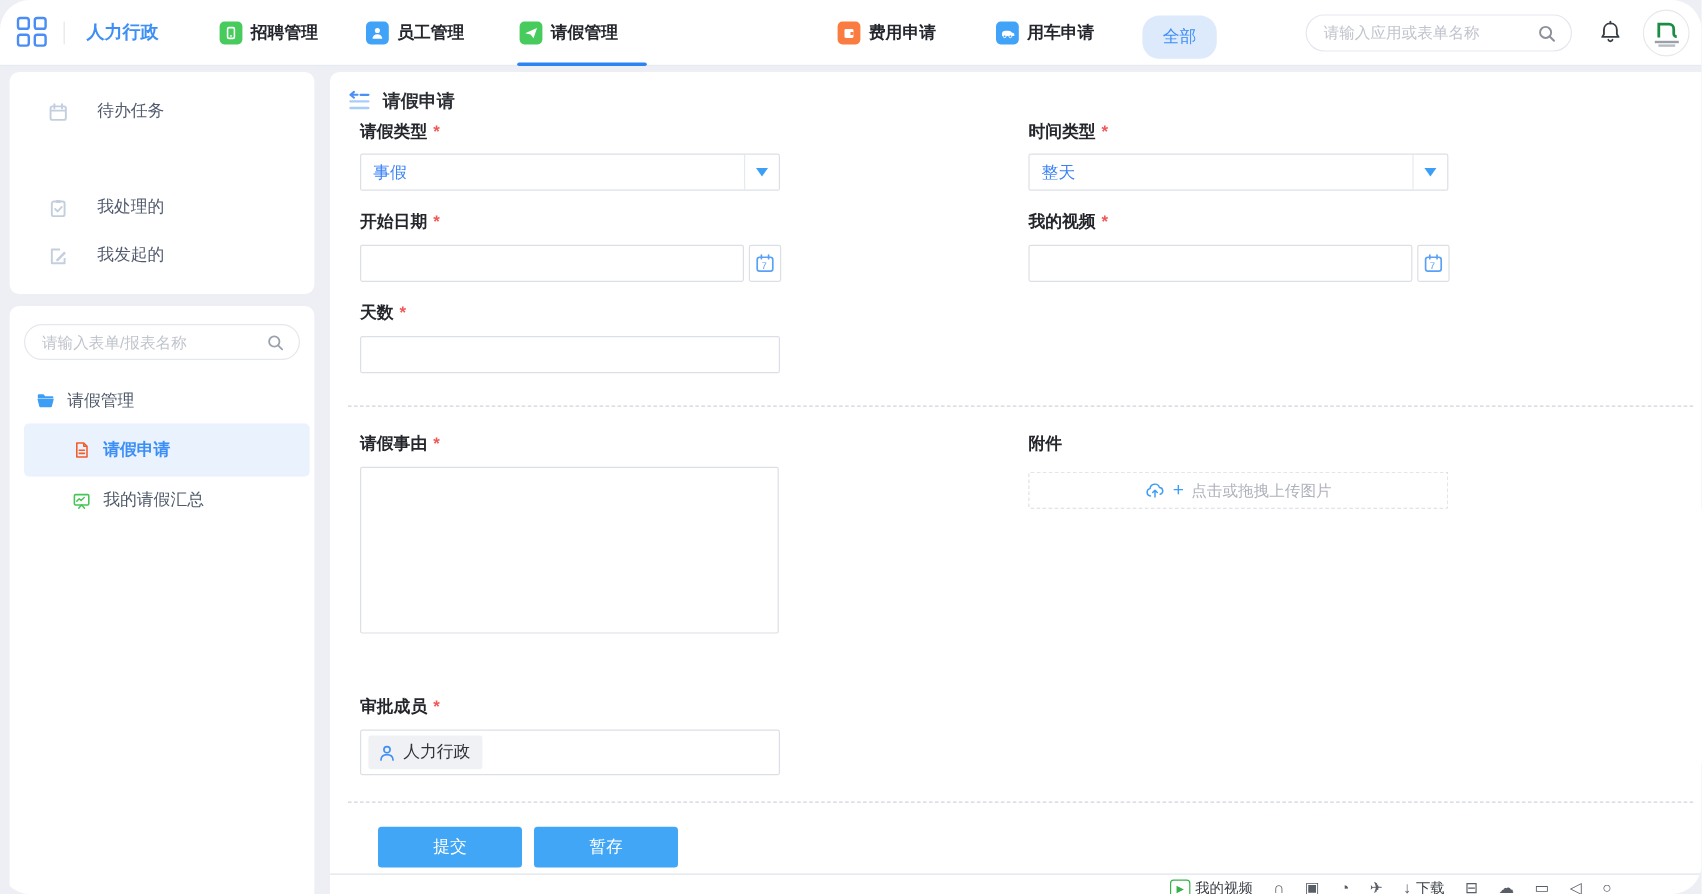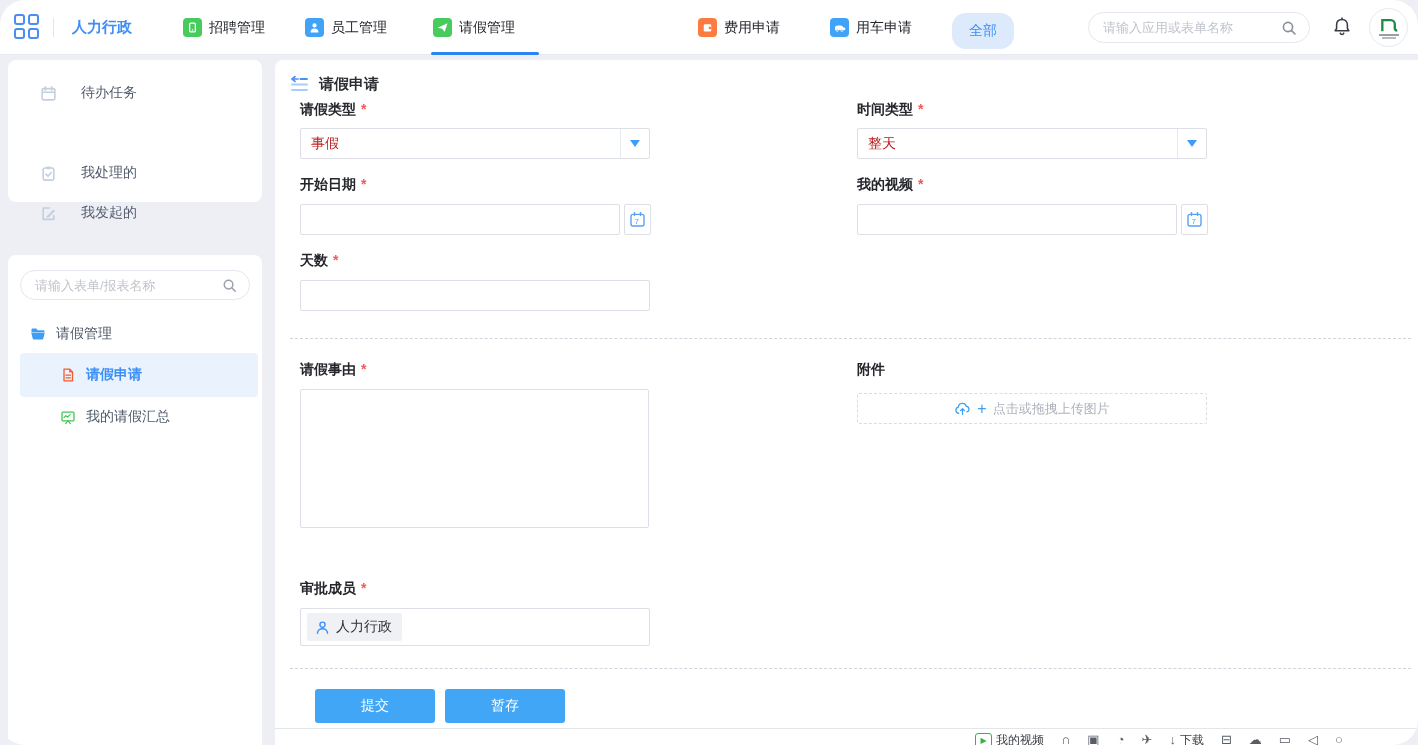--- a/index.html
+++ b/index.html
@@ -7,36 +7,36 @@
   body { font-family:"Liberation Sans","DejaVu Sans",sans-serif; background:#edeff4; }
   #app { position:relative; width:1418px; height:745px; overflow:hidden;border-radius:25px; }
 
   
   .topbar { position:absolute; left:0; top:0; width:1418px; height:55px; background:#fff; border-bottom:1px solid #e7eaf0; z-index:5; }
   .grid-icon { position:absolute; left:14px; top:14px; width:26px; height:26px; display:grid; grid-template-columns:11px 11px; grid-template-rows:11px 11px; gap:3px; cursor:pointer; }
   .grid-icon span { border:2px solid #4a8df5; border-radius:3px; }
   .tb-divider { position:absolute; left:53px; top:18px; width:1px; height:19px; background:#e3e6ec; }
   .app-name { position:absolute; left:72px; top:0; height:55px; display:flex; align-items:center; color:#3d8ef5; font-size:15px; font-weight:bold; cursor:pointer; }
   .nav-item { position:absolute; top:0; height:55px; display:flex; align-items:center; gap:7px; cursor:pointer; }
-  .nav-label { font-size:14px; color:#23262c; font-weight:normal; }
+  .nav-label { font-size:14px; color:#23262c; font-weight:bold; }
   .app-ic { width:19px; height:19px; border-radius:4px; display:inline-flex; align-items:center; justify-content:center; flex:none; }
   .ic-green { background:#47cb5d; } .ic-blue { background:#41a3f8; } .ic-orange { background:#fb7c40; }
   .nav-underline { position:absolute; left:-2px; bottom:0; width:108px; height:3px; background:#2e83f3; border-radius:2px; }
   .pill-all { position:absolute; left:952px; top:13px; height:36px; padding:0 17px; border-radius:14px; background:#ddeafc; color:#3d8ef6; font-size:14px; display:flex; align-items:center; cursor:pointer; }
   .tb-search { position:absolute; left:1088px; top:12px; width:222px; height:31px; border:1px solid #e4e7ed; border-radius:16px; display:flex; align-items:center; padding:0 12px 0 14px; background:#fff; }
   .tb-search input { border:none; outline:none; flex:1; font-size:13px; color:#333; background:transparent; font-family:inherit; }
   .tb-search input::placeholder, .sb-search input::placeholder { color:#c0c4cc; }
   .bell { position:absolute; left:1331px; top:16px; width:22px; height:22px; cursor:pointer; }
   .avatar { position:absolute; left:1369px; top:8px; width:39px; height:39px; border-radius:50%; border:1px solid #e6e8ec; background:#fff; display:flex; flex-direction:column; align-items:center; justify-content:center; gap:1px; cursor:pointer; }
   .avatar .l1 { width:20px; height:2px; background:#9aa0a8; }
   .avatar .l2 { width:14px; height:2px; background:#b7bcc3; }
 
   
   .card { position:absolute; left:8px; width:254px; background:#fff; border-radius:8px; }
-  .card1 { top:60px; height:142px; }
+  .card1 { top:60px; height:185px; }
   .card2 { top:255px; height:496px; }
   .task-item { position:absolute; left:0; width:254px; height:40px; display:flex; align-items:center; padding-left:32px; gap:24px; cursor:pointer; }
   .task-item .t-label { font-size:14px; color:#515a6e; }
   .sb-search { position:absolute; left:12px; top:15px; width:230px; height:30px; border:1px solid #e4e7ed; border-radius:15px; display:flex; align-items:center; padding:0 12px 0 14px; background:#fff; }
   .sb-search input { border:none; outline:none; flex:1; font-size:13px; color:#333; background:transparent; font-family:inherit; width:100%; }
   .tree-row { position:absolute; width:254px; height:40px; display:flex; align-items:center; cursor:pointer; }
   .tree-row .f-ic { position:absolute; left:22px; }
   .tree-row .f-label { position:absolute; left:48px; font-size:14px; color:#4e5969; }
   .tree-item .f-ic { left:52px; }
   .tree-item .f-label { left:78px; }
@@ -44,21 +44,21 @@
   .tree-active .f-ic { left:40px; }
   .tree-active .f-label { left:66px; color:#3a8ef6; font-weight:bold; }
 
   
   .main { position:absolute; left:275px; top:60px; width:1143px; height:668px; background:#fff; border-radius:8px 0 0 0; }
   .m-header { position:absolute; left:13px; top:13px; display:flex; align-items:center; gap:9px; }
   .m-title { font-size:15px; font-weight:bold; color:#2b2e33; }
   .f-label-row { position:absolute; height:20px; display:flex; align-items:flex-start; font-size:14px; font-weight:bold; color:#24262b; }
   .req { color:#f25858; margin-left:5px; font-size:14px; }
   .select { position:absolute; width:350px; height:31px; border:1px solid #dcdfe6; border-radius:2px; background:#fff; display:flex; align-items:center; cursor:pointer; }
-  .select .val { flex:1; padding-left:10px; font-size:14px; color:#b91c1c; }
+  .select .val { flex:1; padding-left:10px; font-size:14px; color:#3b82f6; }
   .caret-zone { width:29px; height:100%; border-left:1px solid #e6e9ee; display:flex; align-items:center; justify-content:center; }
   .caret { width:0; height:0; border-left:5.5px solid transparent; border-right:5.5px solid transparent; border-top:7px solid #3d9ef5; }
   .txt-input { position:absolute; height:31px; border:1px solid #dcdfe6; border-radius:2px; font-size:14px; color:#333; padding:0 10px; outline:none; font-family:inherit; background:#fff; }
   .cal-btn { position:absolute; width:27px; height:31px; border:1px solid #dcdfe6; border-radius:2px; display:flex; align-items:center; justify-content:center; cursor:pointer; background:#fff; }
   .dashed { position:absolute; left:15px; width:1121px; border-top:1px dashed #cfd4dd; }
   textarea.reason { position:absolute; width:349px; height:139px; border:1px solid #dcdfe6; border-radius:2px; resize:none; outline:none; font-family:inherit; font-size:14px; padding:8px 10px; color:#333; }
   .upload { position:absolute; width:350px; height:31px; border:1px dashed #d9dce3; border-radius:2px; display:flex; align-items:center; justify-content:center; gap:6px; cursor:pointer; background:#fff; }
   .upload .plus { color:#3d9ef5; font-size:16px; line-height:1; }
   .upload .hint { color:#aeb2bb; font-size:13px; }
   .approver-box { position:absolute; width:350px; height:38px; border:1px solid #dcdfe6; border-radius:2px; display:flex; align-items:center; padding-left:6px; cursor:pointer; background:#fff; }

